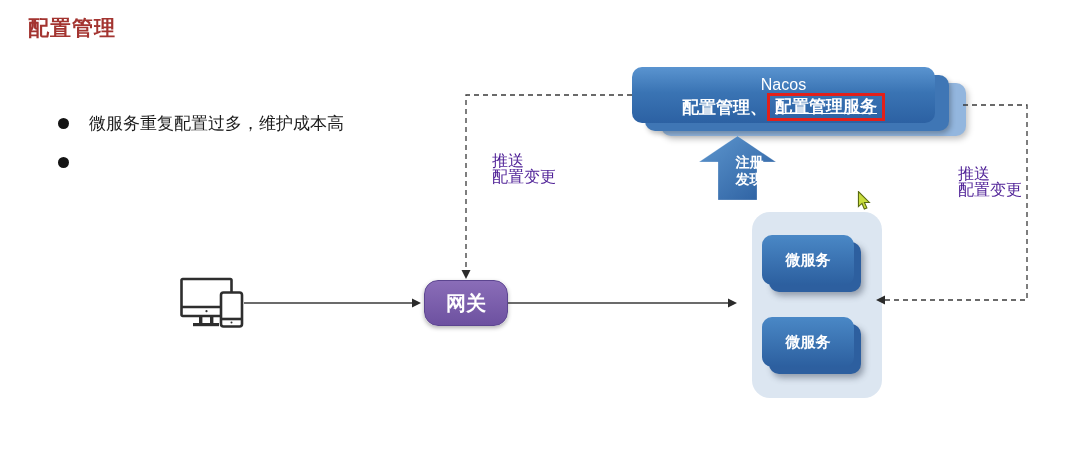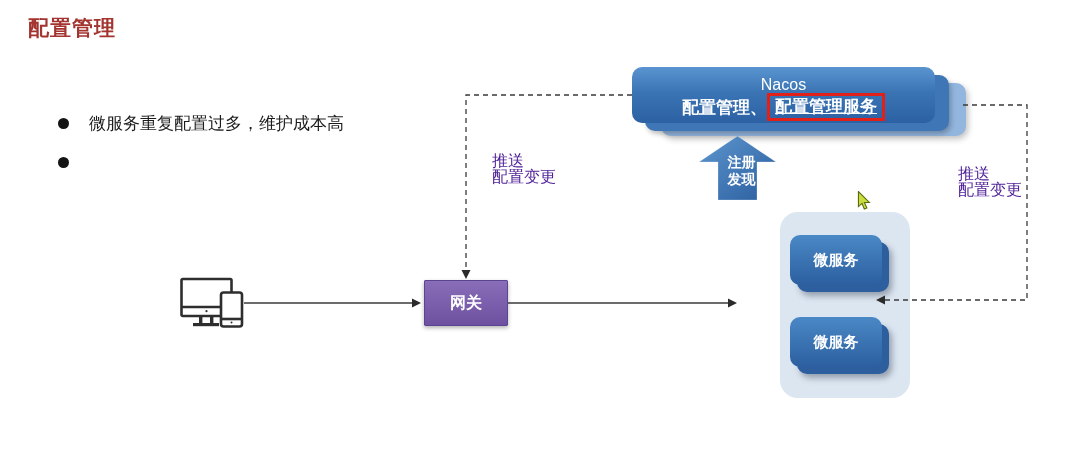--- a/index.html
+++ b/index.html
@@ -23,39 +23,39 @@
     background:#3f76b5;box-shadow:2px 3px 5px rgba(0,0,0,.25);}
   .nacos-front{position:absolute;left:632px;top:67px;width:303px;height:56px;border-radius:10px;
     background:linear-gradient(180deg,#5a94d0 0%,#3a74b4 45%,#2c61a3 100%);
     color:#fff;text-align:center;box-sizing:border-box;padding-top:8px;}
   .nacos-line1{font-size:16px;line-height:20px;}
   .nacos-line2{font-size:17px;font-weight:bold;line-height:26px;white-space:nowrap;}
   .red-box{display:inline-block;border:3px solid #e2201a;padding:0 5px;line-height:22px;vertical-align:middle;margin-top:-3px;text-decoration:underline;}
   
   .block-arrow{position:absolute;width:77px;height:64px;}
   .block-arrow svg{position:absolute;left:0;top:0;}
-  .arrow-label{position:absolute;left:4px;top:18px;width:100%;text-align:center;color:#fff;
+  .arrow-label{position:absolute;left:12px;top:18px;width:100%;text-align:center;color:#fff;
     font-size:14px;font-weight:bold;line-height:17px;}
   #arrow-register{left:699px;top:136px;}
   #arrow-read{left:822px;top:136px;}
   
-  .svc-container{position:absolute;left:780px;top:212px;width:130px;height:186px;border-radius:18px;
+  .svc-container{position:absolute;left:752px;top:212px;width:130px;height:186px;border-radius:18px;
     background:#dce6f1;}
   .svc-box{position:absolute;left:10px;width:99px;height:57px;}
   .svc-shadow{position:absolute;left:7px;top:7px;width:92px;height:50px;border-radius:10px;
     background:#2d5f9f;box-shadow:3px 4px 6px rgba(60,70,90,.45);}
   .svc-front{position:absolute;left:0;top:0;width:92px;height:50px;border-radius:10px;
     background:linear-gradient(180deg,#4a88c6 0%,#2c5f9f 100%);
     color:#fff;font-size:15px;font-weight:bold;display:flex;align-items:center;justify-content:center;}
   #svc-1{top:23px;} #svc-2{top:105px;}
   
-  .gateway-box{position:absolute;left:424px;top:280px;width:84px;height:46px;border-radius:1px;
+  .gateway-box{position:absolute;left:424px;top:280px;width:84px;height:46px;border-radius:14px;
     background:linear-gradient(180deg,#8a6db8 0%,#6d51a0 100%);
     border:1px solid #5c4590;box-shadow:0 2px 4px rgba(0,0,0,.3);
-    color:#fff;font-size:16px;font-weight:bold;display:flex;align-items:center;justify-content:center;box-sizing:border-box;}
+    color:#fff;font-size:20px;font-weight:bold;display:flex;align-items:center;justify-content:center;box-sizing:border-box;}
   
   .edge-label{position:absolute;font-size:16px;line-height:16px;color:#4c1d95;z-index:4;}
   #label-push-left{left:492px;top:153px;}
   #label-push-right{left:958px;top:166px;}
   
   #devices{position:absolute;left:180px;top:277px;z-index:2;}
   #cursor{position:absolute;left:857px;top:191px;z-index:6;}
   #wires{position:absolute;left:0;top:0;z-index:3;pointer-events:none;}
   .layer{z-index:2;}
 </style>

